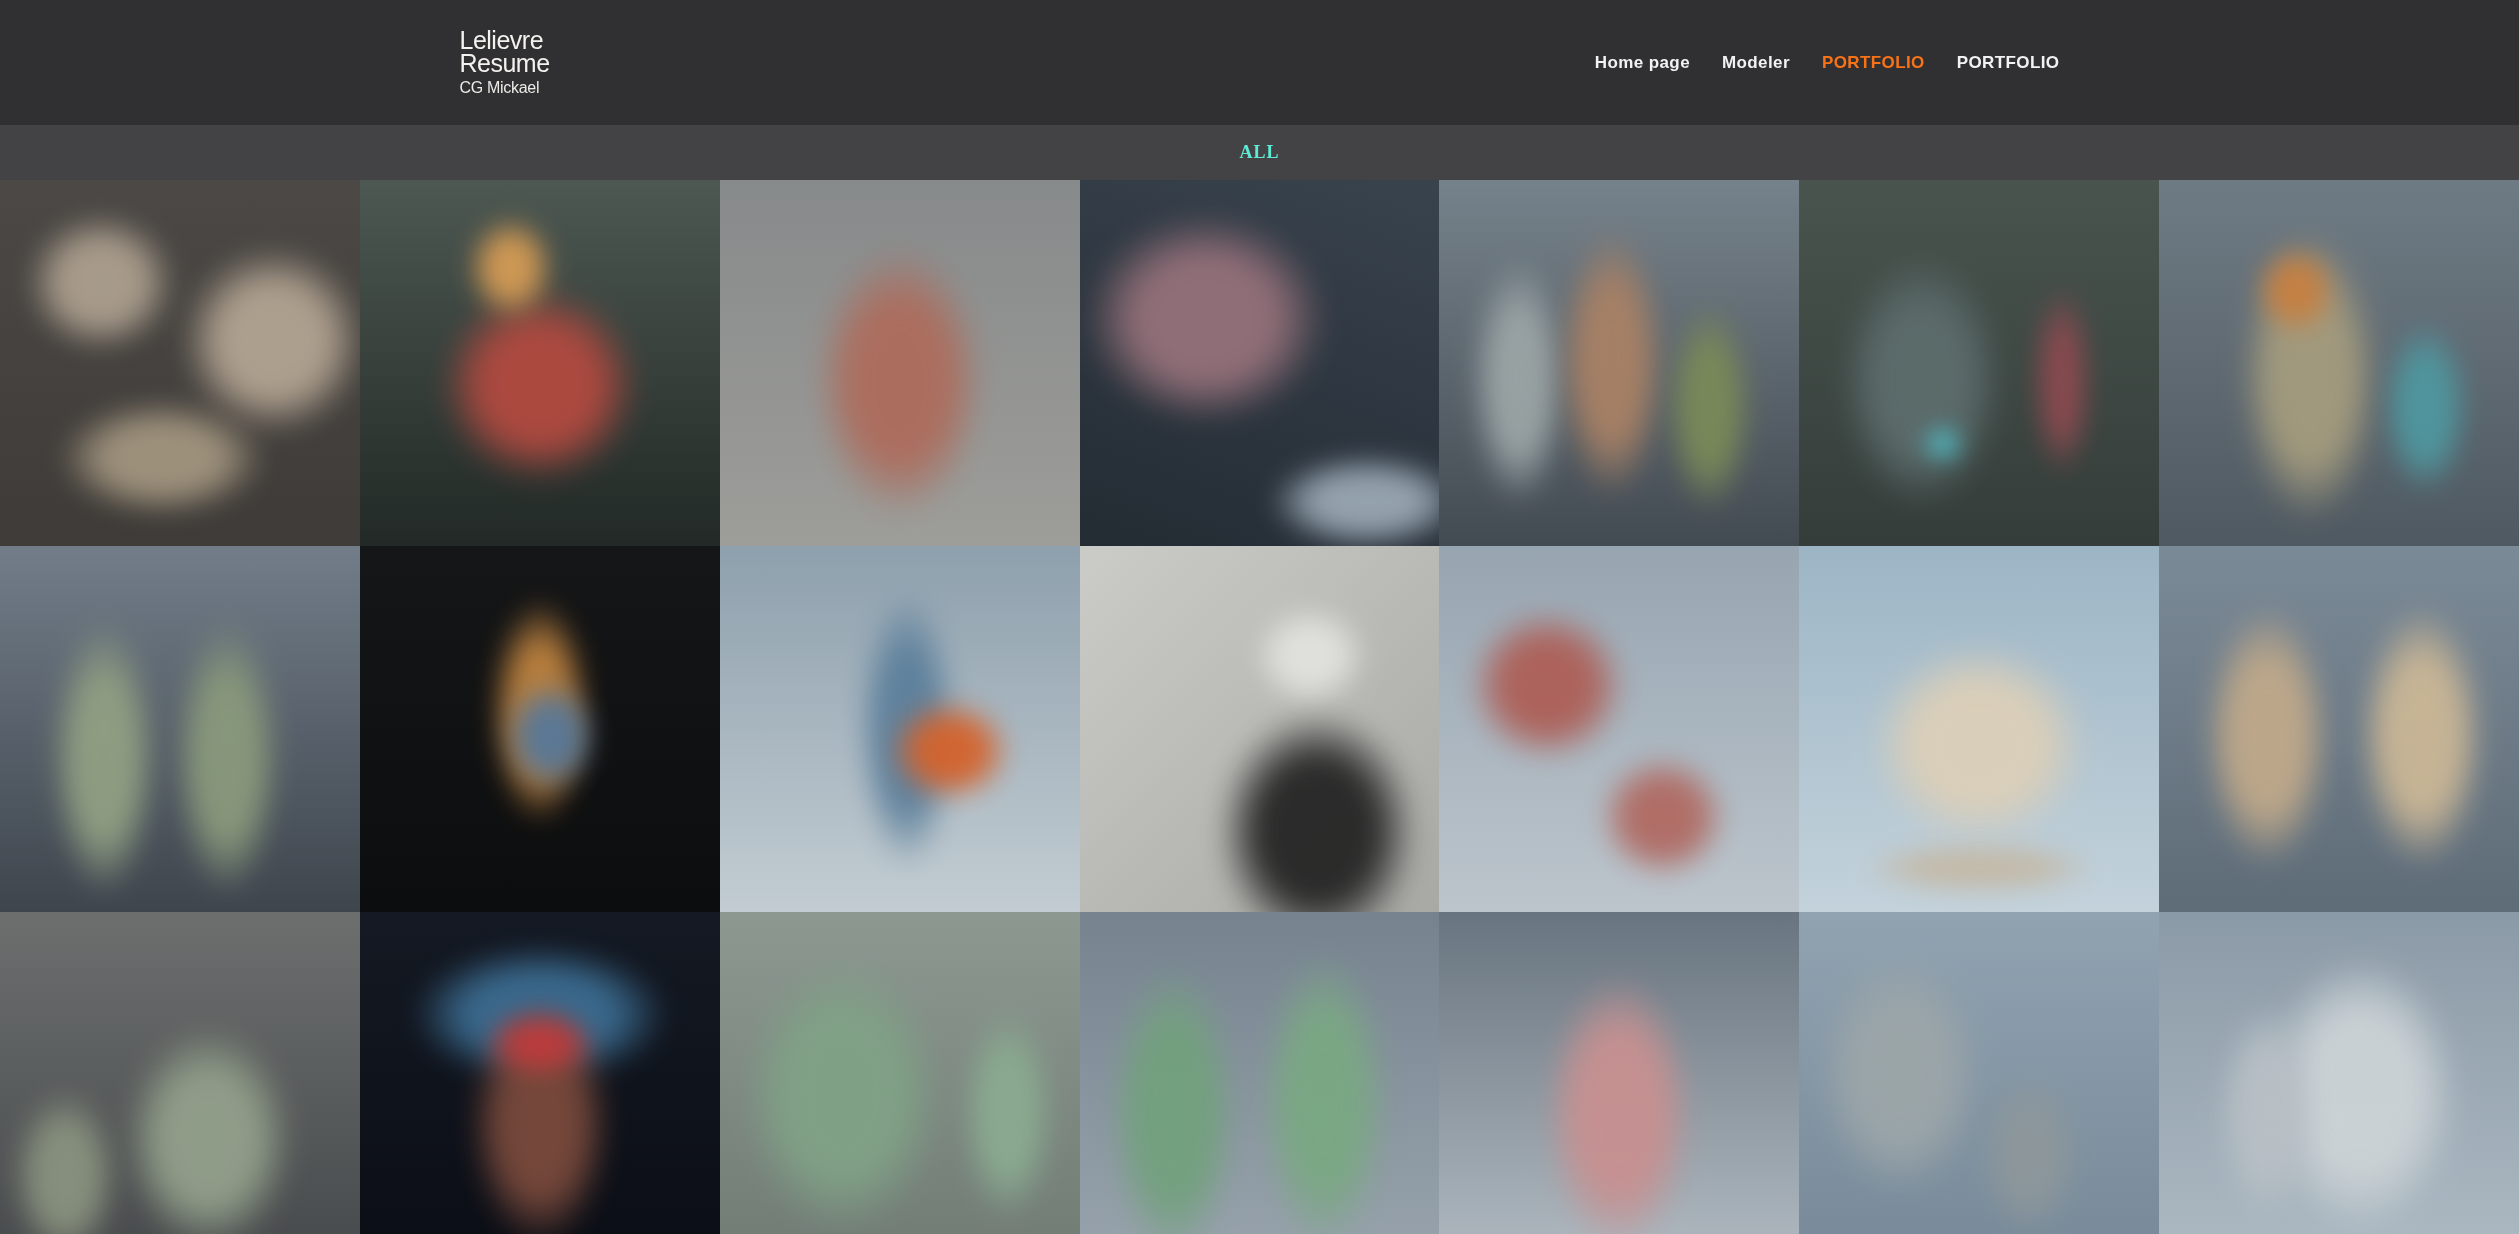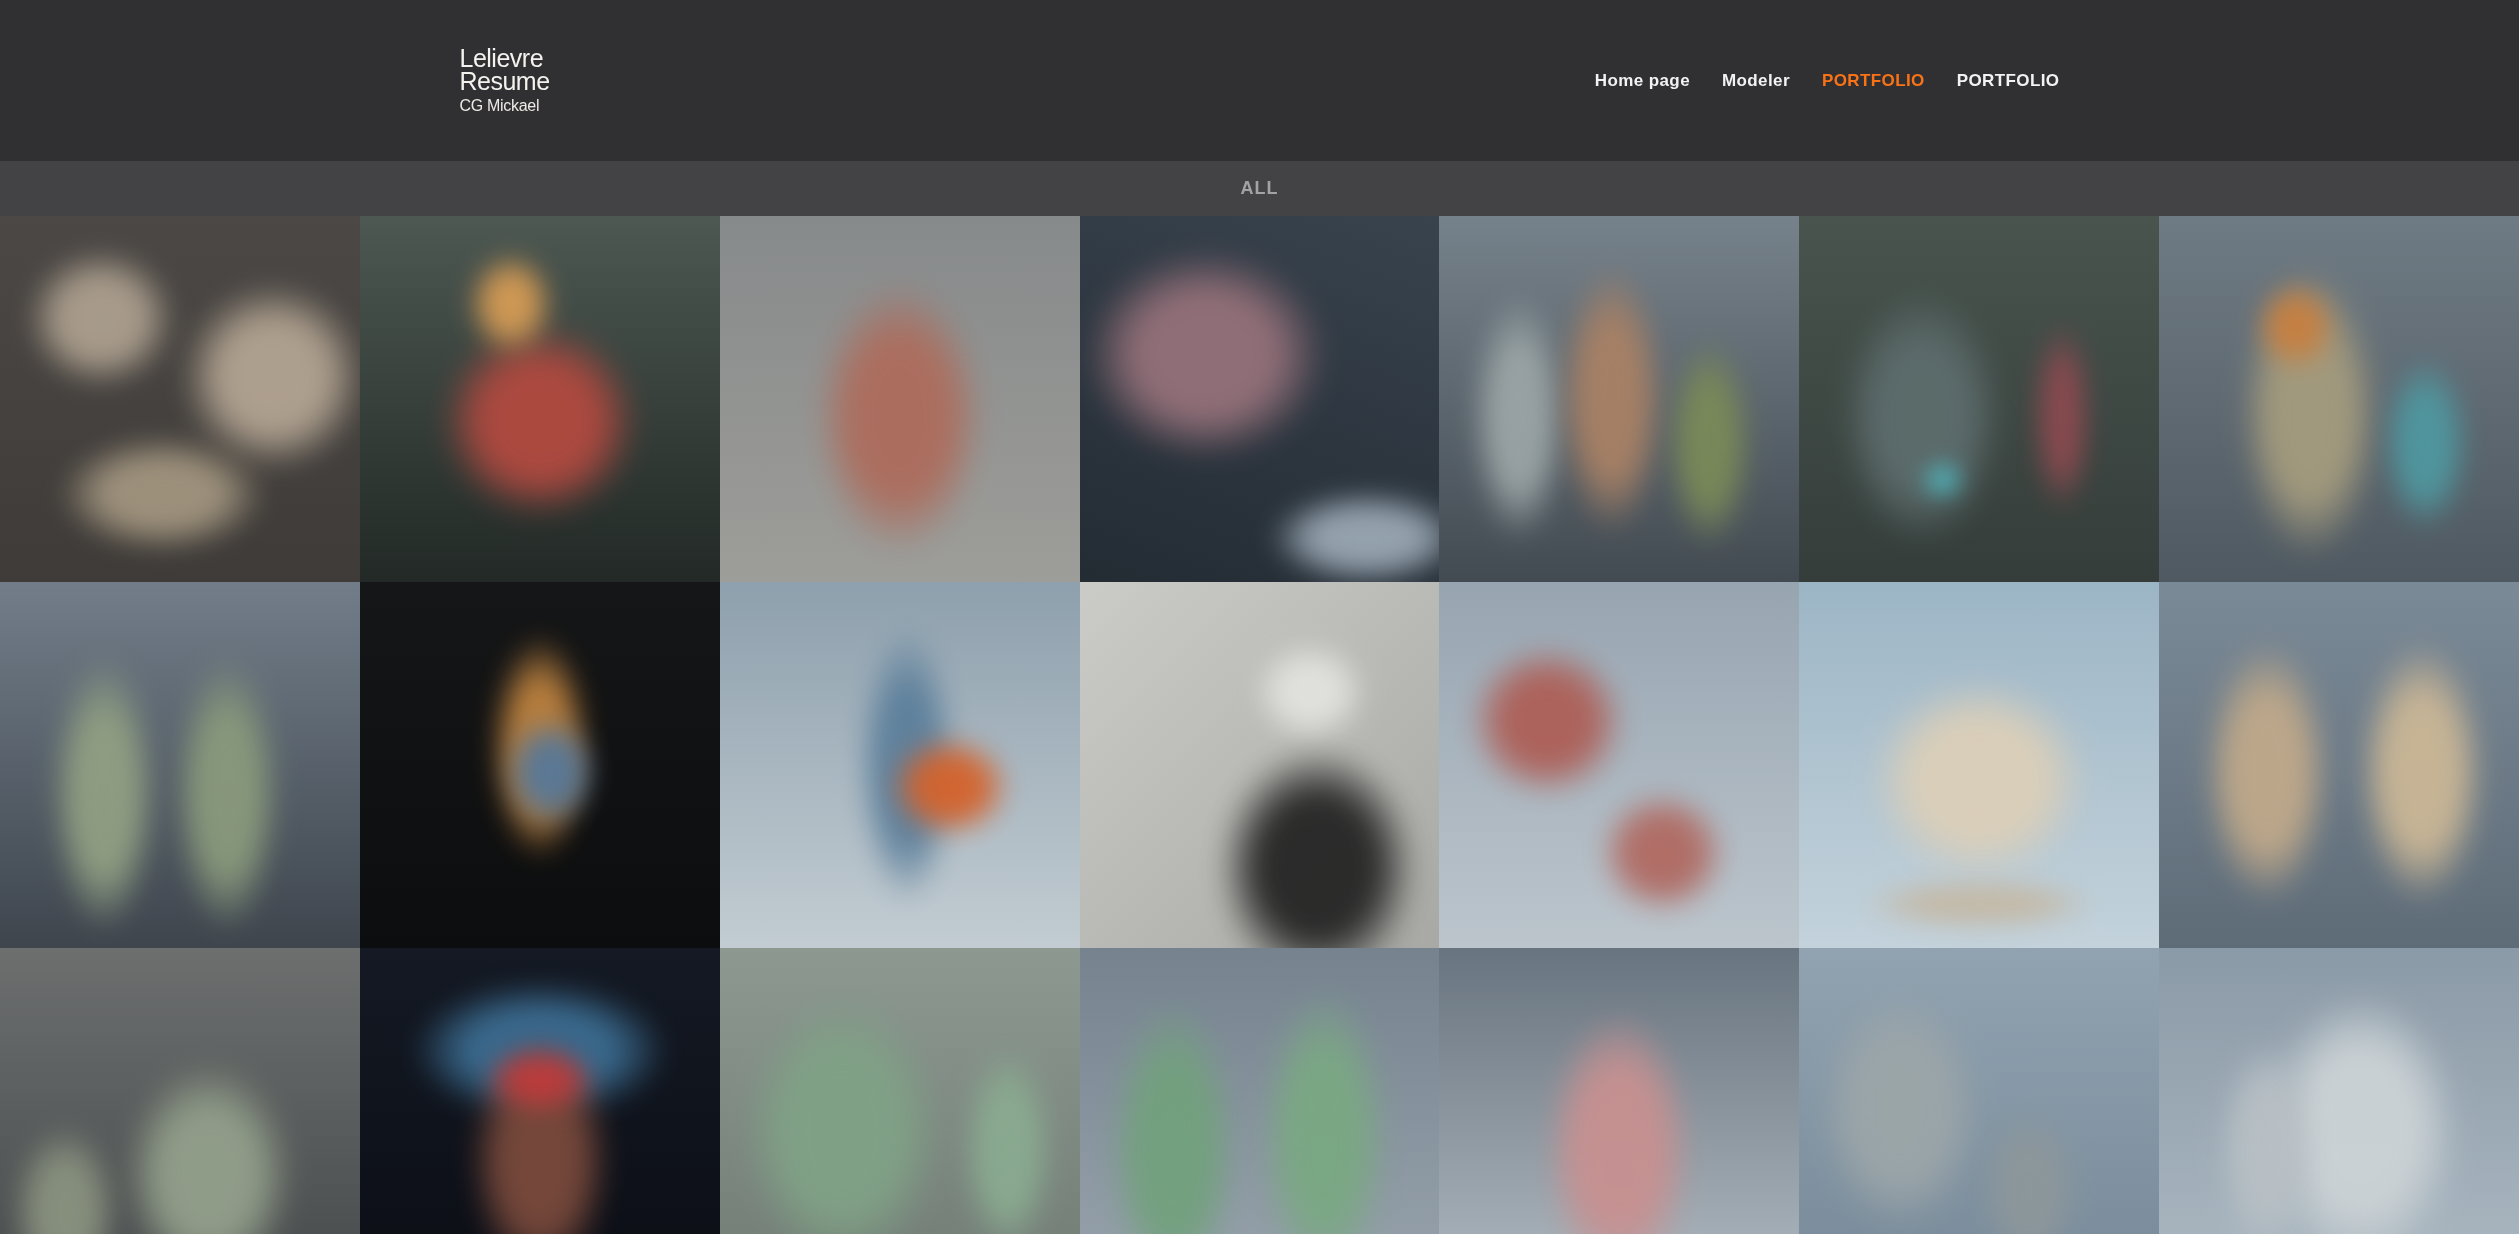--- a/index.html
+++ b/index.html
@@ -4,21 +4,21 @@
 <style>
   * { margin:0; padding:0; box-sizing:border-box; }
   html,body { width:2519px; height:1234px; overflow:hidden; }
   body {
     background:#303032;
     font-family:"Liberation Sans", sans-serif;
     -webkit-font-smoothing:antialiased;
   }
 
   
-  .site-header { height:161px; background:#303032; }
+  .site-header { height:125px; background:#303032; }
   .header-inner {
     width:1600px; height:100%; margin:0 auto;
     display:flex; align-items:center; justify-content:space-between;
   }
   .logo { line-height:1; cursor:pointer; }
   .logo-line {
     color:#f3f2ee; font-size:25px; font-weight:400;
     letter-spacing:-0.5px; line-height:23px;
   }
   .logo-sub {
@@ -31,22 +31,22 @@
     font-weight:700; letter-spacing:0.4px; cursor:pointer; white-space:nowrap;
   }
   .nav-link.active { color:#f97316; }
 
   
   .filter-bar {
     height:55px; background:#434345;
     display:flex; align-items:center; justify-content:center;
   }
   .filter-item {
-    color:#a3a3a3; font-size:18px; font-weight:700;
-    letter-spacing:1px; cursor:pointer;
+    color:#5eead4; font-size:18px; font-weight:700;
+    letter-spacing:1px; cursor:pointer;font-family:Liberation Serif, serif;
   }
 
   
   .grid {
     display:grid;
     grid-template-columns:repeat(7, 1fr);
     grid-auto-rows:366px;
     width:100%;
   }
   .tile { position:relative; overflow:hidden; cursor:pointer; }

